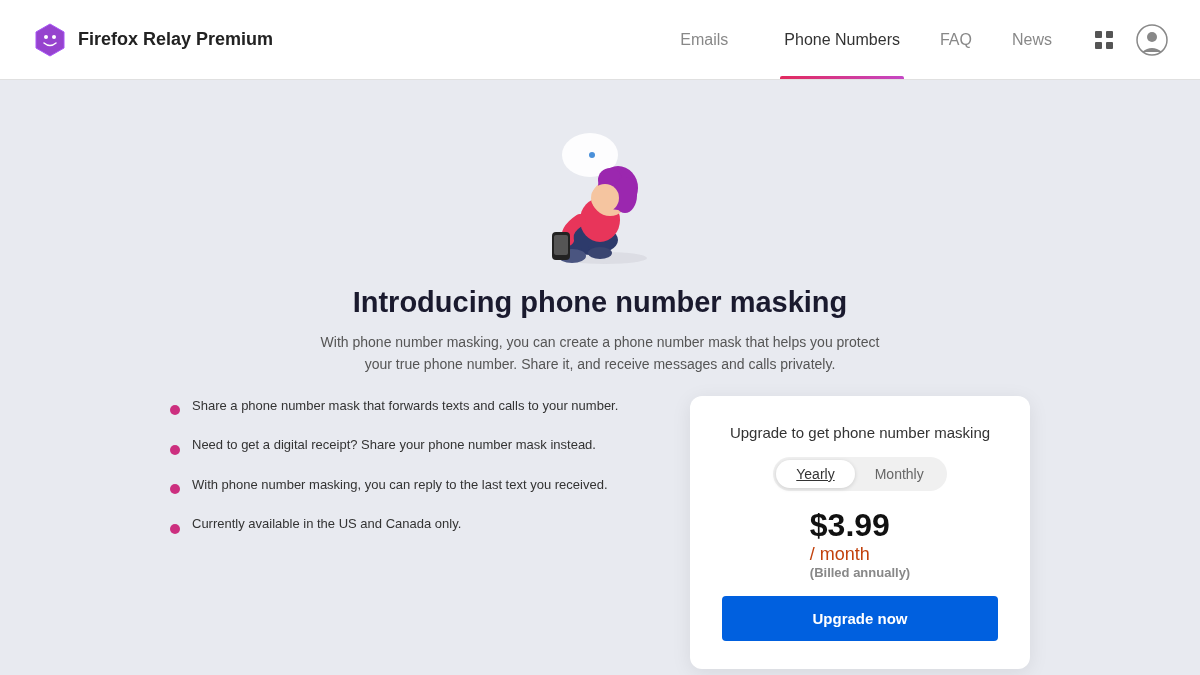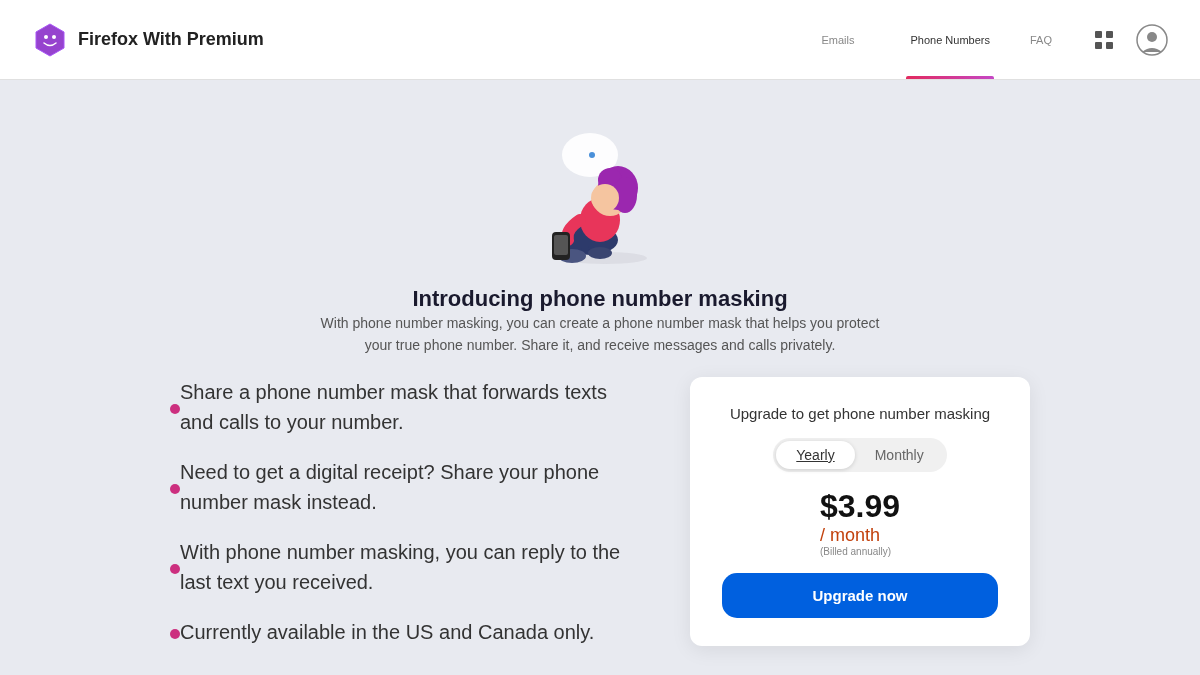--- a/index.html
+++ b/index.html
@@ -39,21 +39,21 @@
     .logo-text span {
       font-weight: 700;
     }
     .nav-area {
       display: flex;
       align-items: center;
       gap: 32px;
       height: 100%;
     }
     .nav-item {
-      font-size: 11px;
+      font-size: 16px;
       color: #888;
       cursor: pointer;
       height: 100%;
       display: flex;
       align-items: center;
       position: relative;
       padding: 0 4px;
     }
     .nav-item.active {
       color: #333;
@@ -95,24 +95,24 @@
     
     .illustration {
       width: 200px;
       height: 160px;
       position: relative;
       margin-bottom: 16px;
     }
 
     
     .heading {
-      font-size: 22px;
+      font-size: 29px;
       font-weight: 700;
       color: #1a1a2e;
-      margin-bottom: 0;
+      margin-bottom: 12px;
     }
     .subheading {
       font-size: 14px;
       color: #555;
       text-align: center;
       max-width: 580px;
       line-height: 1.6;
       margin-bottom: 20px;
     }
 
@@ -125,23 +125,23 @@
     }
     .features-list {
       flex: 1;
       list-style: none;
       display: flex;
       flex-direction: column;
       gap: 20px;
     }
     .features-list li {
       display: flex;
-      align-items: center;
-      gap: 0;
-      font-size: 20px;
+      align-items: flex-end;
+      gap: 12px;
+      font-size: 13px;
       color: #333;
       line-height: 1.5;
     }
     .bullet {
       width: 10px;
       height: 10px;
       min-width: 10px;
       border-radius: 50%;
       background: #cc2f7f;
       margin-top: 4px;
@@ -198,28 +198,29 @@
       font-size: 32px;
       font-weight: 700;
       color: #111;
     }
     .price-period {
       font-size: 18px;
       color: #c2410c;
       font-weight: 500;
     }
     .price-note {
-      font-size: 10px;
+      font-size: 13px;
       color: #888;
+      font-weight: bold;
     }
     .upgrade-btn {
       background: #0060df;
       color: #fff;
       border: none;
-      border-radius: 15px;
+      border-radius: 4px;
       padding: 14px 0;
       width: 100%;
       font-size: 15px;
       font-weight: 600;
       cursor: pointer;
       transition: background 0.2s;
     }
   </style>
 </head>
 <body>
@@ -227,28 +228,29 @@
 <header class="header">
   <div class="logo-area">
     <svg class="logo-icon" viewBox="0 0 36 36">
       <polygon points="18,2 32,10 32,26 18,34 4,26 4,10" fill="#8b2fc9" opacity="0.9"></polygon>
       <polygon points="18,2 32,10 32,26 18,34 4,26 4,10" fill="none" stroke="#a855f7" stroke-width="1"></polygon>
       <circle cx="14" cy="15" r="2" fill="white"></circle>
       <circle cx="22" cy="15" r="2" fill="white"></circle>
       <path d="M12,21 Q18,26 24,21" stroke="white" stroke-width="1.5" fill="none" stroke-linecap="round"></path>
     </svg>
     <span class="logo-text">
-      <span>Firefox With </span><span>Premium</span>
+      <span>Firefox Relay </span><span>Premium</span>
     </span>
   </div>
 
   <nav class="nav-area">
     <div class="nav-item">Emails</div>
     <div class="nav-item active">Phone Numbers</div>
     <div class="nav-item">FAQ</div>
+    <div class="nav-item">News</div>
     <div class="nav-icons">
       <div class="grid-icon">
         <svg width="22" height="22" viewBox="0 0 22 22" fill="none">
           <rect x="2" y="2" width="7" height="7" rx="1" fill="#555"></rect>
           <rect x="13" y="2" width="7" height="7" rx="1" fill="#555"></rect>
           <rect x="2" y="13" width="7" height="7" rx="1" fill="#555"></rect>
           <rect x="13" y="13" width="7" height="7" rx="1" fill="#555"></rect>
         </svg>
       </div>
       <div class="user-icon">

